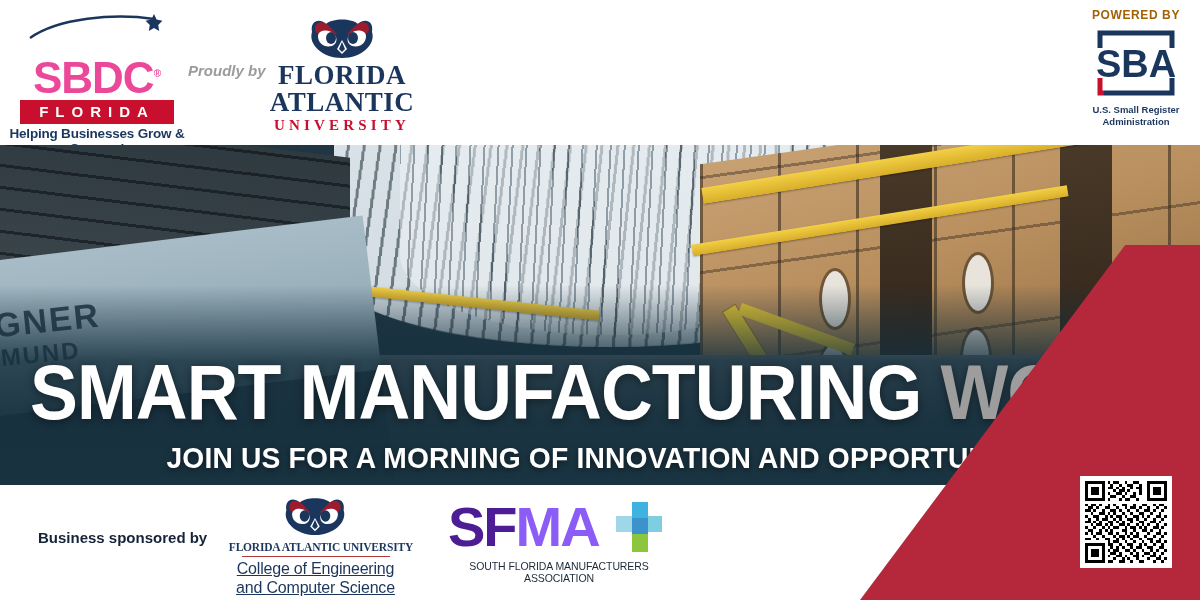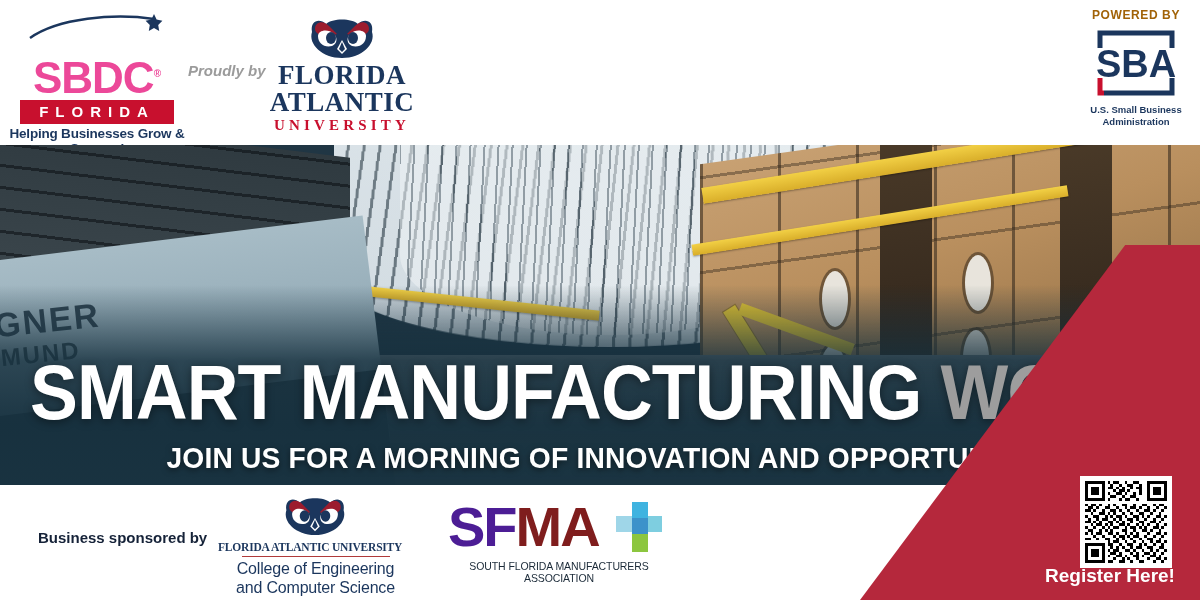--- a/index.html
+++ b/index.html
@@ -215,41 +215,41 @@
     background:#ffffff;
   }
   .sponsor-label {
     position:absolute; left:38px; top:529px;
     color:#152238; font-weight:bold; font-size:15px;
   }
   
   .fau-col { position:absolute; left:218px; top:495px; width:195px; height:100px; }
   .fau-col-owl { position:absolute; left:62px; top:0px; width:70px; height:42px; }
   .fau-col-name {
-    position:absolute; left:0; top:46px; width:195px; text-align:left;
+    position:absolute; left:0; top:46px; width:195px; text-align:right;
     color:#1b365d; font-family:"Liberation Serif", serif; font-weight:bold;
     font-size:11.5px; letter-spacing:-0.2px;
   }
   .fau-col-rule {
     position:absolute; left:24px; top:61px; width:148px; height:1px;
     background:#b03a3a;
   }
   .fau-col-dept {
     position:absolute; left:0; top:64px; width:195px; text-align:center;
-    color:#1b365d; font-size:16px; line-height:19px; letter-spacing:-0.2px;
+    color:#1b365d; font-size:16px; line-height:19px; letter-spacing:-0.2px;text-decoration:underline;
   }
   
   .sfma { position:absolute; left:448px; top:498px; width:222px; height:90px; }
   .sfma-word {
     position:absolute; left:0; top:0px; width:180px;
     font-weight:bold; font-size:56px; line-height:58px; letter-spacing:-2px;
     font-family:"Liberation Sans", sans-serif;
   }
   .sfma-sf { color:#4c1d95; }
-  .sfma-ma { color:#7f1d1d; }
+  .sfma-ma { color:#8b5cf6; }
   .sfma-plus { position:absolute; left:168px; top:4px; width:46px; height:52px; }
   .sfma-cap {
     position:absolute; left:0; top:62px; width:222px; text-align:center;
     color:#1b2a38; font-size:10.5px; font-weight:normal; letter-spacing:-0.1px;
   }
 
   
   .qr-box {
     position:absolute; left:1080px; top:476px; width:92px; height:92px;
     background:#ffffff; padding:5px; z-index:6;
@@ -306,21 +306,21 @@
       <div class="sba-powered">POWERED BY</div>
       <div class="sba-mark">
         <svg width="92" height="74" viewBox="0 0 92 74">
           <path d="M10 22 L10 7 L82 7 L82 22" fill="none" stroke="#1b365d" stroke-width="5"></path>
           <path d="M82 52 L82 67 L14 67" fill="none" stroke="#1b365d" stroke-width="5"></path>
           <path d="M14 67 L10 67 L10 52" fill="none" stroke="#c8102e" stroke-width="5"></path>
           <text x="46" y="51" text-anchor="middle" font-family="Liberation Sans, sans-serif" font-size="38" font-weight="bold" fill="#1b365d">SBA</text>
         </svg>
       </div>
       <div class="sba-cap">
-        <span>U.S. Small Business</span><br>
+        <span>U.S. Small Register</span><br>
         <span>Administration</span>
       </div>
     </div>
   </div>
 
   <div class="hero">
     <div class="photo">
       <div class="ph-ceiling"></div>
       <div class="ph-ceiling2"></div>
       <div class="ph-rightwall"></div>
@@ -640,15 +640,14 @@
           <rect x="28" y="27" width="1" height="1"></rect>
         <rect x="8" y="28" width="2" height="1"></rect>
           <rect x="12" y="28" width="2" height="1"></rect>
           <rect x="16" y="28" width="1" height="1"></rect>
           <rect x="19" y="28" width="2" height="1"></rect>
           <rect x="24" y="28" width="1" height="1"></rect>
           <rect x="27" y="28" width="1" height="1"></rect>
       </g>
     </svg>
   </div>
-  <div class="register">Register Here!</div>
 
 </div>
 
 </body></html>

